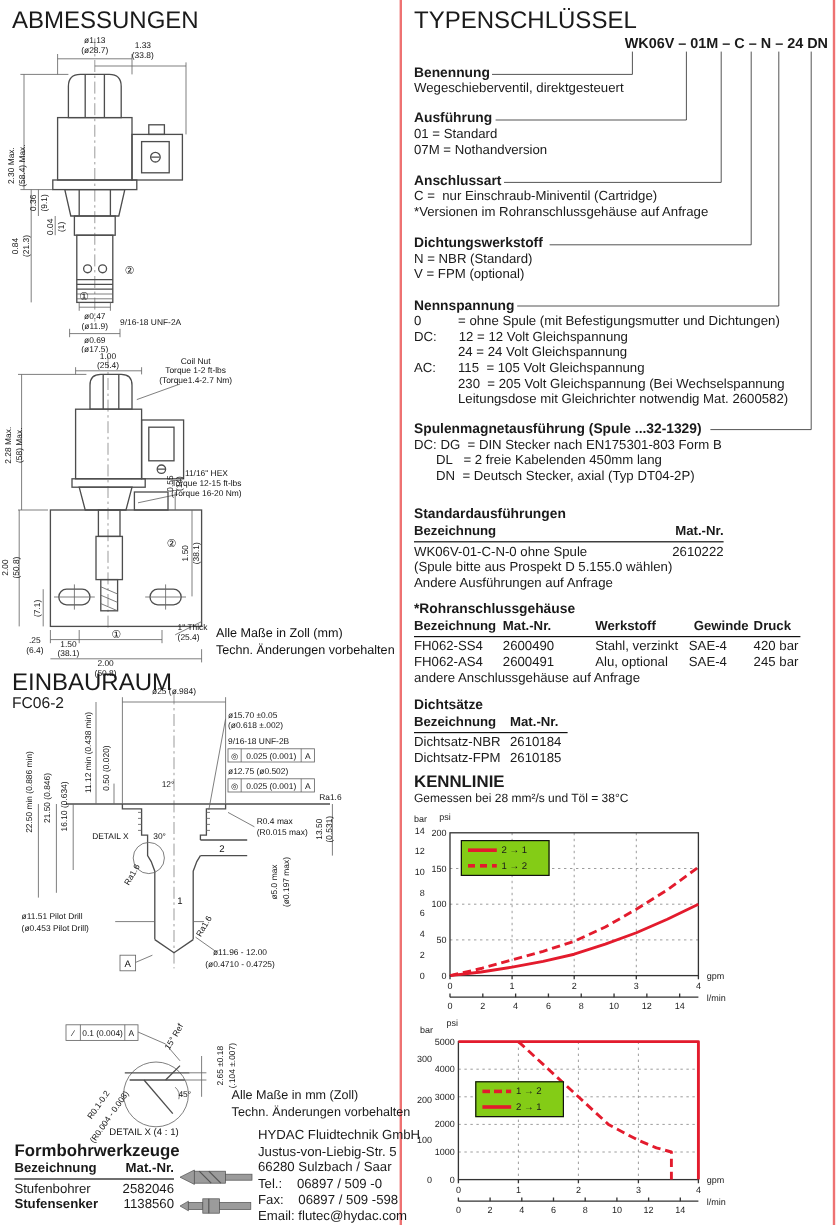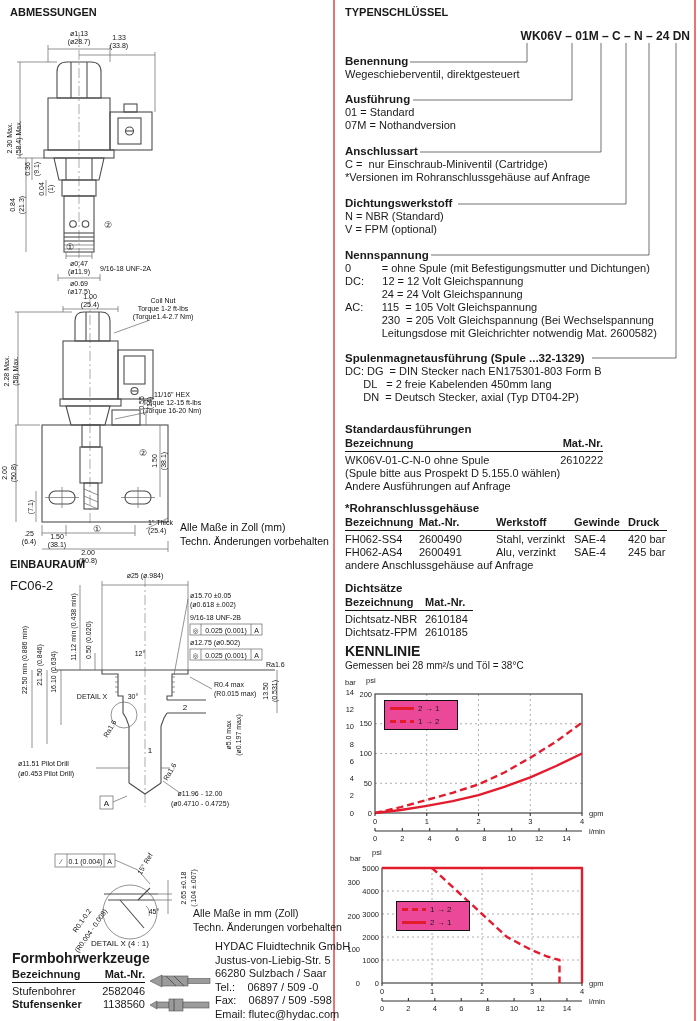--- a/index.html
+++ b/index.html
@@ -1,39 +1,39 @@
 <!DOCTYPE html>
 <html><head>
 <meta charset="utf-8">
 <style>
   html,body{margin:0;padding:0;background:#fff;}
   body{font-family:"Liberation Sans",sans-serif;color:#1a1a1a;}
   #page{position:relative;width:700px;height:1021px;background:#fff;overflow:hidden;}
   .abs{position:absolute;}
   .redline{position:absolute;top:0;bottom:0;width:2px;background:#ee7272;}
-  .h1{font-size:11px;font-weight:bold;}
+  .h1{font-size:20px;font-weight:normal;}
   .h2{font-size:13px;}
   .code{font-size:12px;font-weight:bold;text-align:right;width:350px;}
   .sec-h{font-size:11.5px;font-weight:bold;line-height:13px;white-space:pre;}
   .sec-l{font-size:11px;line-height:13px;white-space:pre;}
   .tbl{font-size:11px;line-height:13px;}
   .tbl .hd{display:flex;font-weight:bold;border-bottom:1.6px solid #111;padding-bottom:1px;margin-bottom:2px;}
   .tbl .rw{display:flex;}
   .tbl span{display:inline-block;white-space:pre;}
   svg text{fill:#111;}
   .t7{font-size:7px;} .t8{font-size:8px;} .t9{font-size:9px;} .t10{font-size:10.5px;}
   .ln{stroke:#4d4d4d;stroke-width:1.1;fill:none;}
   .thin{stroke:#666;stroke-width:.7;fill:none;}
   .cl{stroke:#888;stroke-width:.7;stroke-dasharray:10,3,2,3;}
   .grid{stroke:#999;stroke-width:.8;stroke-dasharray:2,3;}
   .frame{fill:none;stroke:#333;stroke-width:1.1;}
   .ser{fill:none;stroke:#e31b2d;stroke-width:2.4;stroke-linejoin:round;}
   .ser.dashed{stroke-dasharray:7,4;}
   .tick{font-size:7.5px;fill:#222;}
-  .legend{border:1.5px solid #111;background:#ec4899;padding:3px 5px;display:flex;flex-direction:column;gap:4px;}
+  .legend{border:1.5px solid #111;background:#84cc16;padding:3px 5px;display:flex;flex-direction:column;gap:4px;}
   .leg-row{display:flex;align-items:center;gap:4px;height:9px;}
   .leg-line{width:24px;height:0;border-top:3px solid #e31b2d;}
   .leg-line.dashed{border:none;height:3px;background:repeating-linear-gradient(90deg,#e31b2d 0 6px,transparent 6px 10px);}
   .leg-txt{font-size:8px;white-space:pre;}
   .note{font-size:10.5px;line-height:14px;}
   .addr div{font-size:11px;line-height:13.5px;white-space:pre;}
   .tool{fill:#9b9b9b;stroke:#555;stroke-width:.6;}
 </style>
 </head>
 <body>
@@ -390,34 +390,34 @@
     <div class="rw">(Spule bitte aus Prospekt D  5.155.0 wählen)</div>
     <div class="rw">Andere Ausführungen auf Anfrage</div>
   </div>
 
   <div class="abs sec-h" style="left:345px;top:502px;">*Rohranschlussgehäuse</div>
   <div class="abs tbl" style="left:345px;top:516px;width:322px;">
     <div class="hd">
       <span style="width:74px;">Bezeichnung</span>
       <span style="width:77px;">Mat.-Nr.</span>
       <span style="width:78px;">Werkstoff</span>
-      <span style="width:54px;">Gewinde</span>
+      <span style="width:54px;text-align:center;">Gewinde</span>
       <span>Druck</span>
     </div>
     <div class="rw">
       <span style="width:74px;">FH062-SS4</span>
       <span style="width:77px;">2600490</span>
       <span style="width:78px;">Stahl, verzinkt</span>
       <span style="width:54px;">SAE-4</span>
       <span>420 bar</span>
     </div>
     <div class="rw">
       <span style="width:74px;">FH062-AS4</span>
       <span style="width:77px;">2600491</span>
-      <span style="width:78px;">Alu, verzinkt</span>
+      <span style="width:78px;">Alu, optional</span>
       <span style="width:54px;">SAE-4</span>
       <span>245 bar</span>
     </div>
     <div class="rw">andere Anschlussgehäuse auf Anfrage</div>
   </div>
 
   <div class="abs sec-h" style="left:345px;top:582px;">Dichtsätze</div>
   <div class="abs tbl" style="left:345px;top:596px;width:128px;">
     <div class="hd">
       <span style="width:80px;">Bezeichnung</span>

